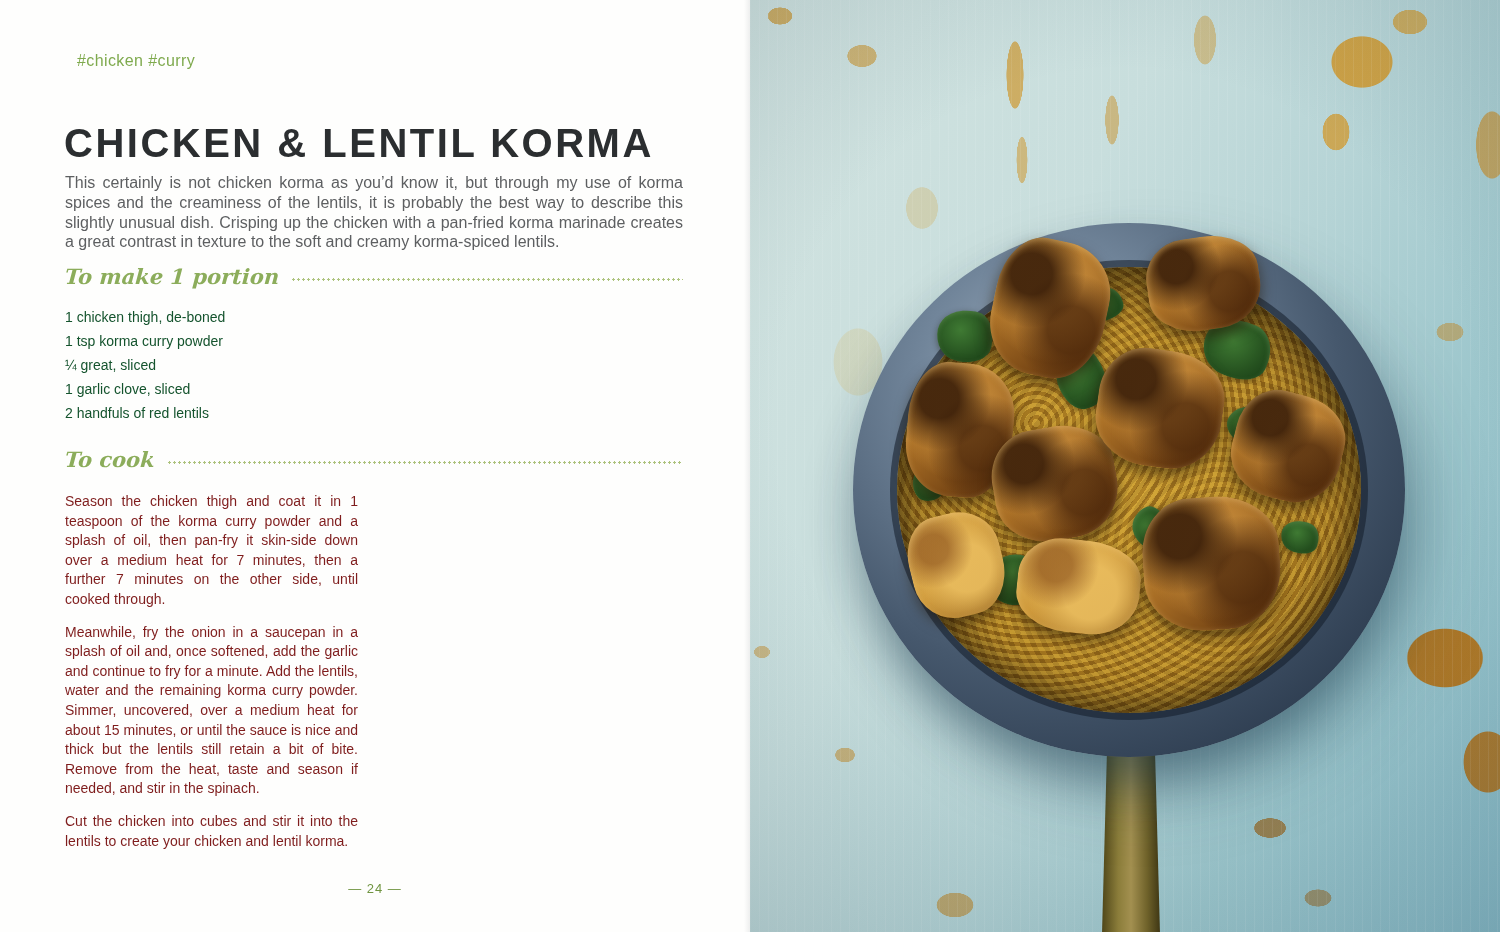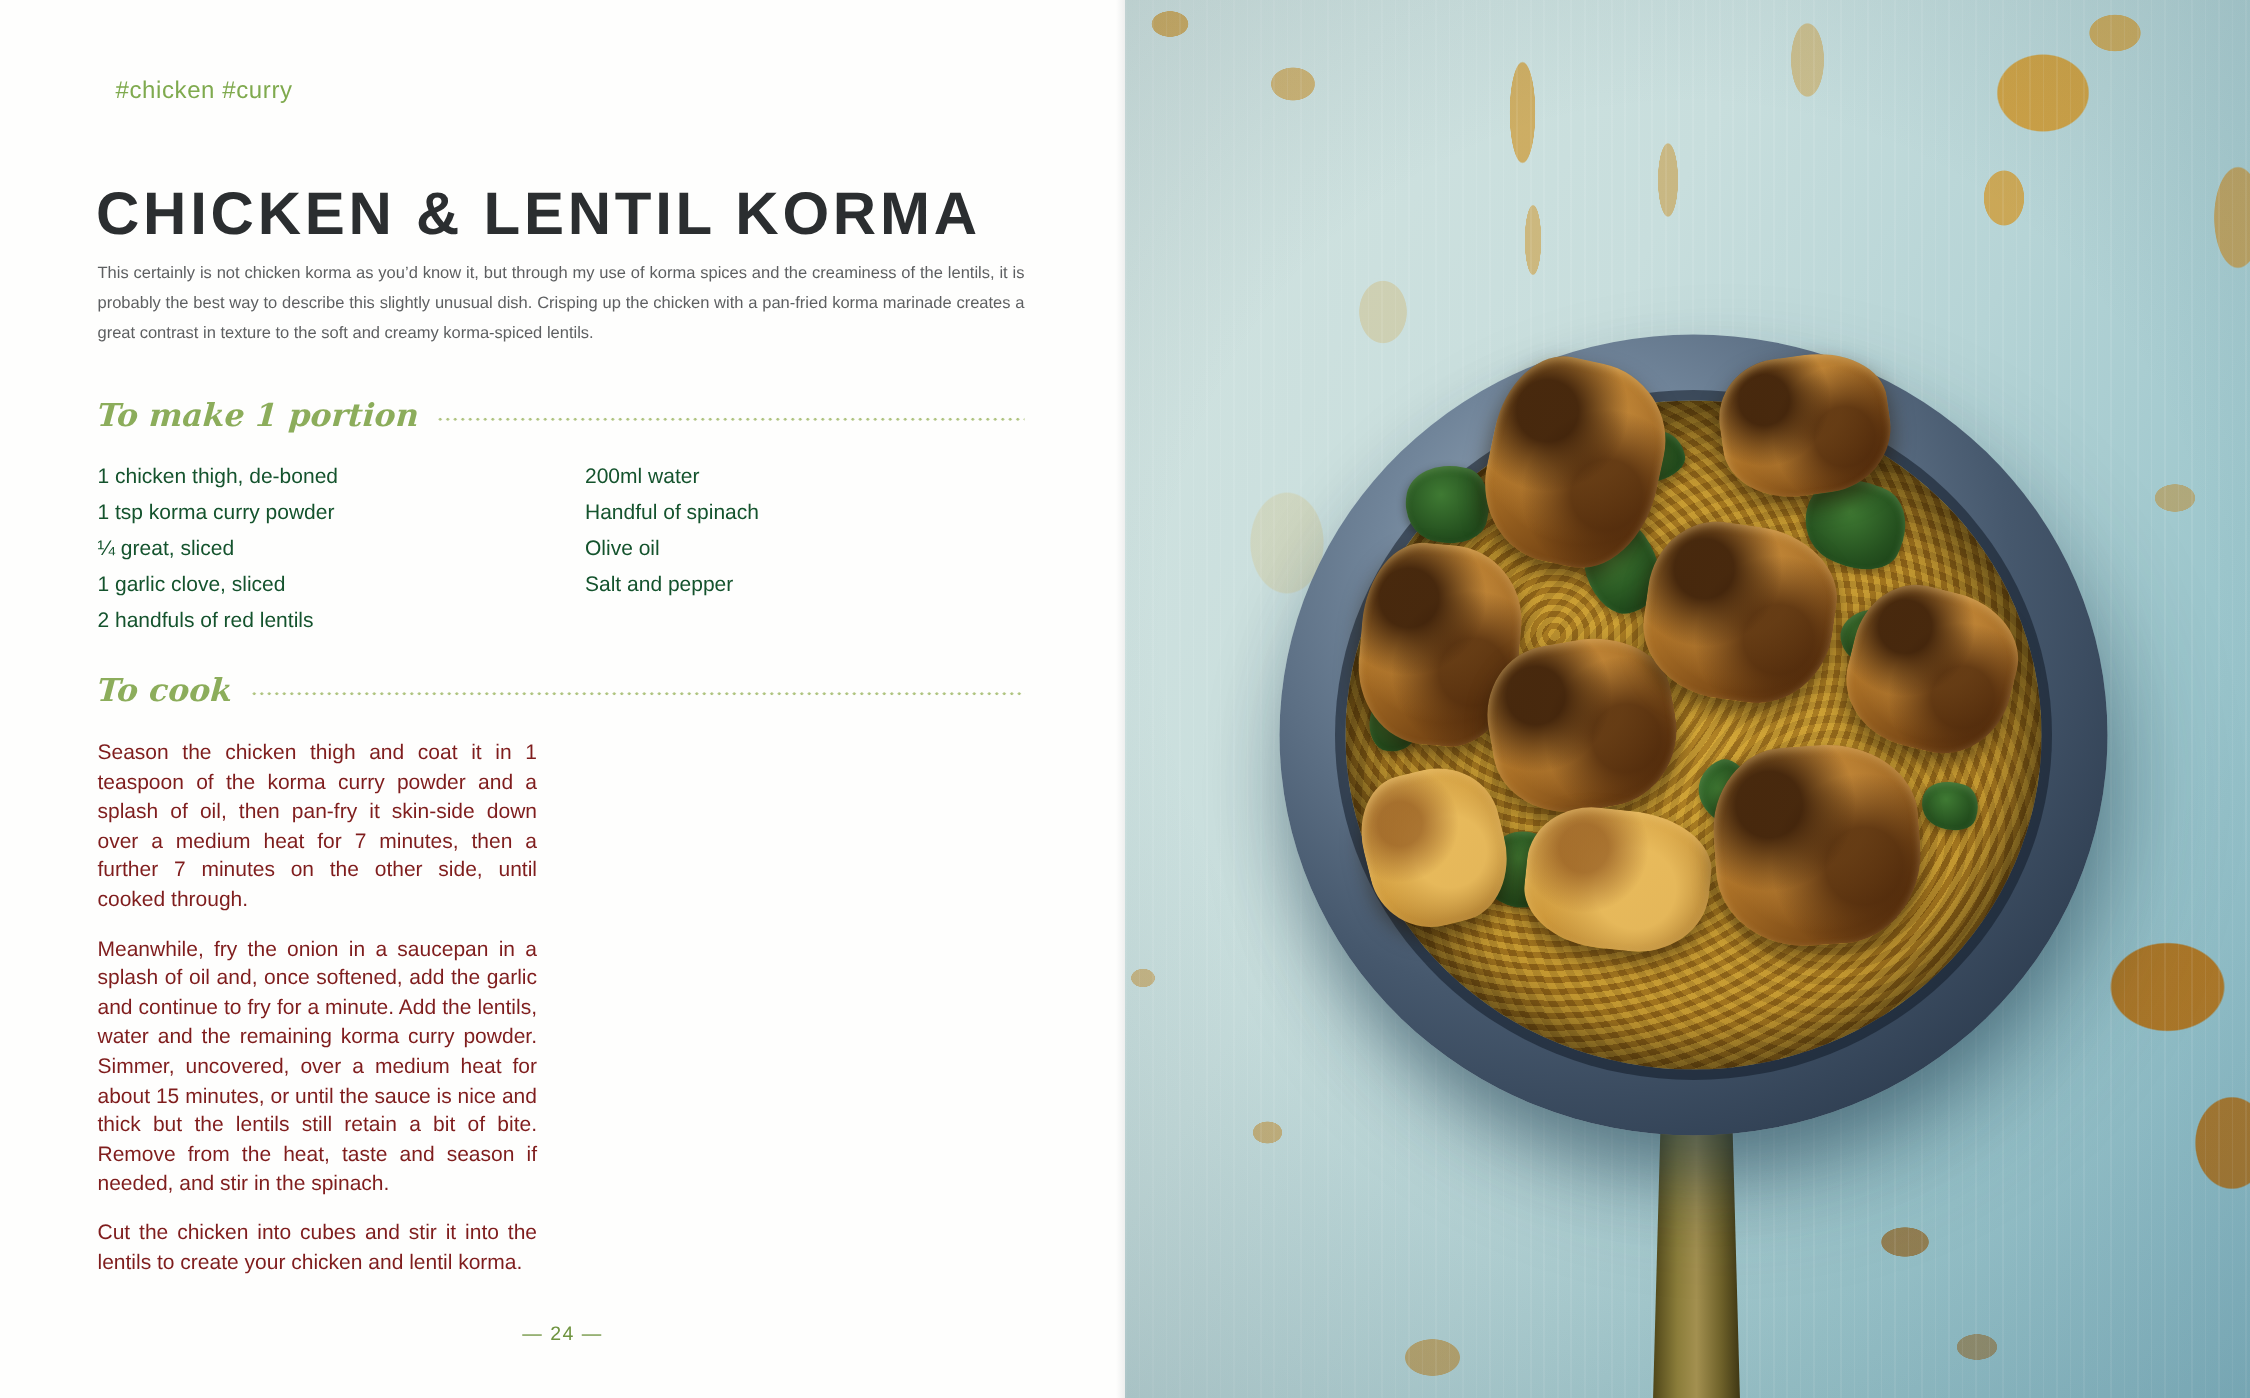--- a/index.html
+++ b/index.html
@@ -9,21 +9,21 @@
   .spread { position:relative; width:1500px; height:932px; background:#fdfdfc; }
 
   
   .page-left { position:absolute; left:0; top:0; width:750px; height:932px; background:#fefefd; }
 
   .tags { position:absolute; left:65px; top:52px; font-size:16px; color:#7faa4e; letter-spacing:.4px;margin-left:12px; }
 
   .title { position:absolute; left:64px; top:121px; font-size:40px; font-weight:bold;
            letter-spacing:2.5px; color:#2b2e30; }
 
-  .intro { position:absolute; left:65px; top:173px; width:618px; font-size:11px;
+  .intro { position:absolute; left:65px; top:173px; width:618px; font-size:16px;
            line-height:19.8px; color:#5d5f61; text-align:justify; }
 
   .section-head { position:absolute; left:65px; width:618px; display:flex; align-items:center; }
   .script { font-family:"DejaVu Serif", serif; font-style:italic; font-weight:bold;
             font-size:21px; color:#8cad5b; transform:skewX(-4deg); white-space:nowrap; }
   .leader { flex:1; height:3px; margin-left:12px; margin-top:6px;
             background-image:radial-gradient(circle 1.1px, #aec37e 95%, rgba(0,0,0,0) 96%);
             background-size:5px 3px; background-repeat:repeat-x; background-position:left center; }
   .head-portion { top:264px; }
   .head-cook { top:447px; }
@@ -127,26 +127,20 @@
     </div>
 
     <ul class="ing-col ing-col1">
       <li>1 chicken thigh, de-boned</li>
       <li>1 tsp korma curry powder</li>
       <li>¼ great, sliced</li>
       <li>1 garlic clove, sliced</li>
       <li>2 handfuls of red lentils</li>
     </ul>
 
-    <ul class="ing-col ing-col2">
-      <li>200ml water</li>
-      <li>Handful of spinach</li>
-      <li>Olive oil</li>
-      <li>Salt and pepper</li>
-    </ul>
 
     <div class="section-head head-cook">
       <span class="script">To cook</span>
       <span class="leader"></span>
     </div>
 
     <div class="steps">
       <p>Season the chicken thigh and coat it in 1 teaspoon of the korma curry powder and a splash of oil, then pan-fry it skin-side down over a medium heat for 7 minutes, then a further 7 minutes on the other side, until cooked through.</p>
       <p>Meanwhile, fry the onion in a saucepan in a splash of oil and, once softened, add the garlic and continue to fry for a minute. Add the lentils, water and the remaining korma curry powder. Simmer, uncovered, over a medium heat for about 15 minutes, or until the sauce is nice and thick but the lentils still retain a bit of bite. Remove from the heat, taste and season if needed, and stir in the spinach.</p>
       <p>Cut the chicken into cubes and stir it into the lentils to create your chicken and lentil korma.</p>

